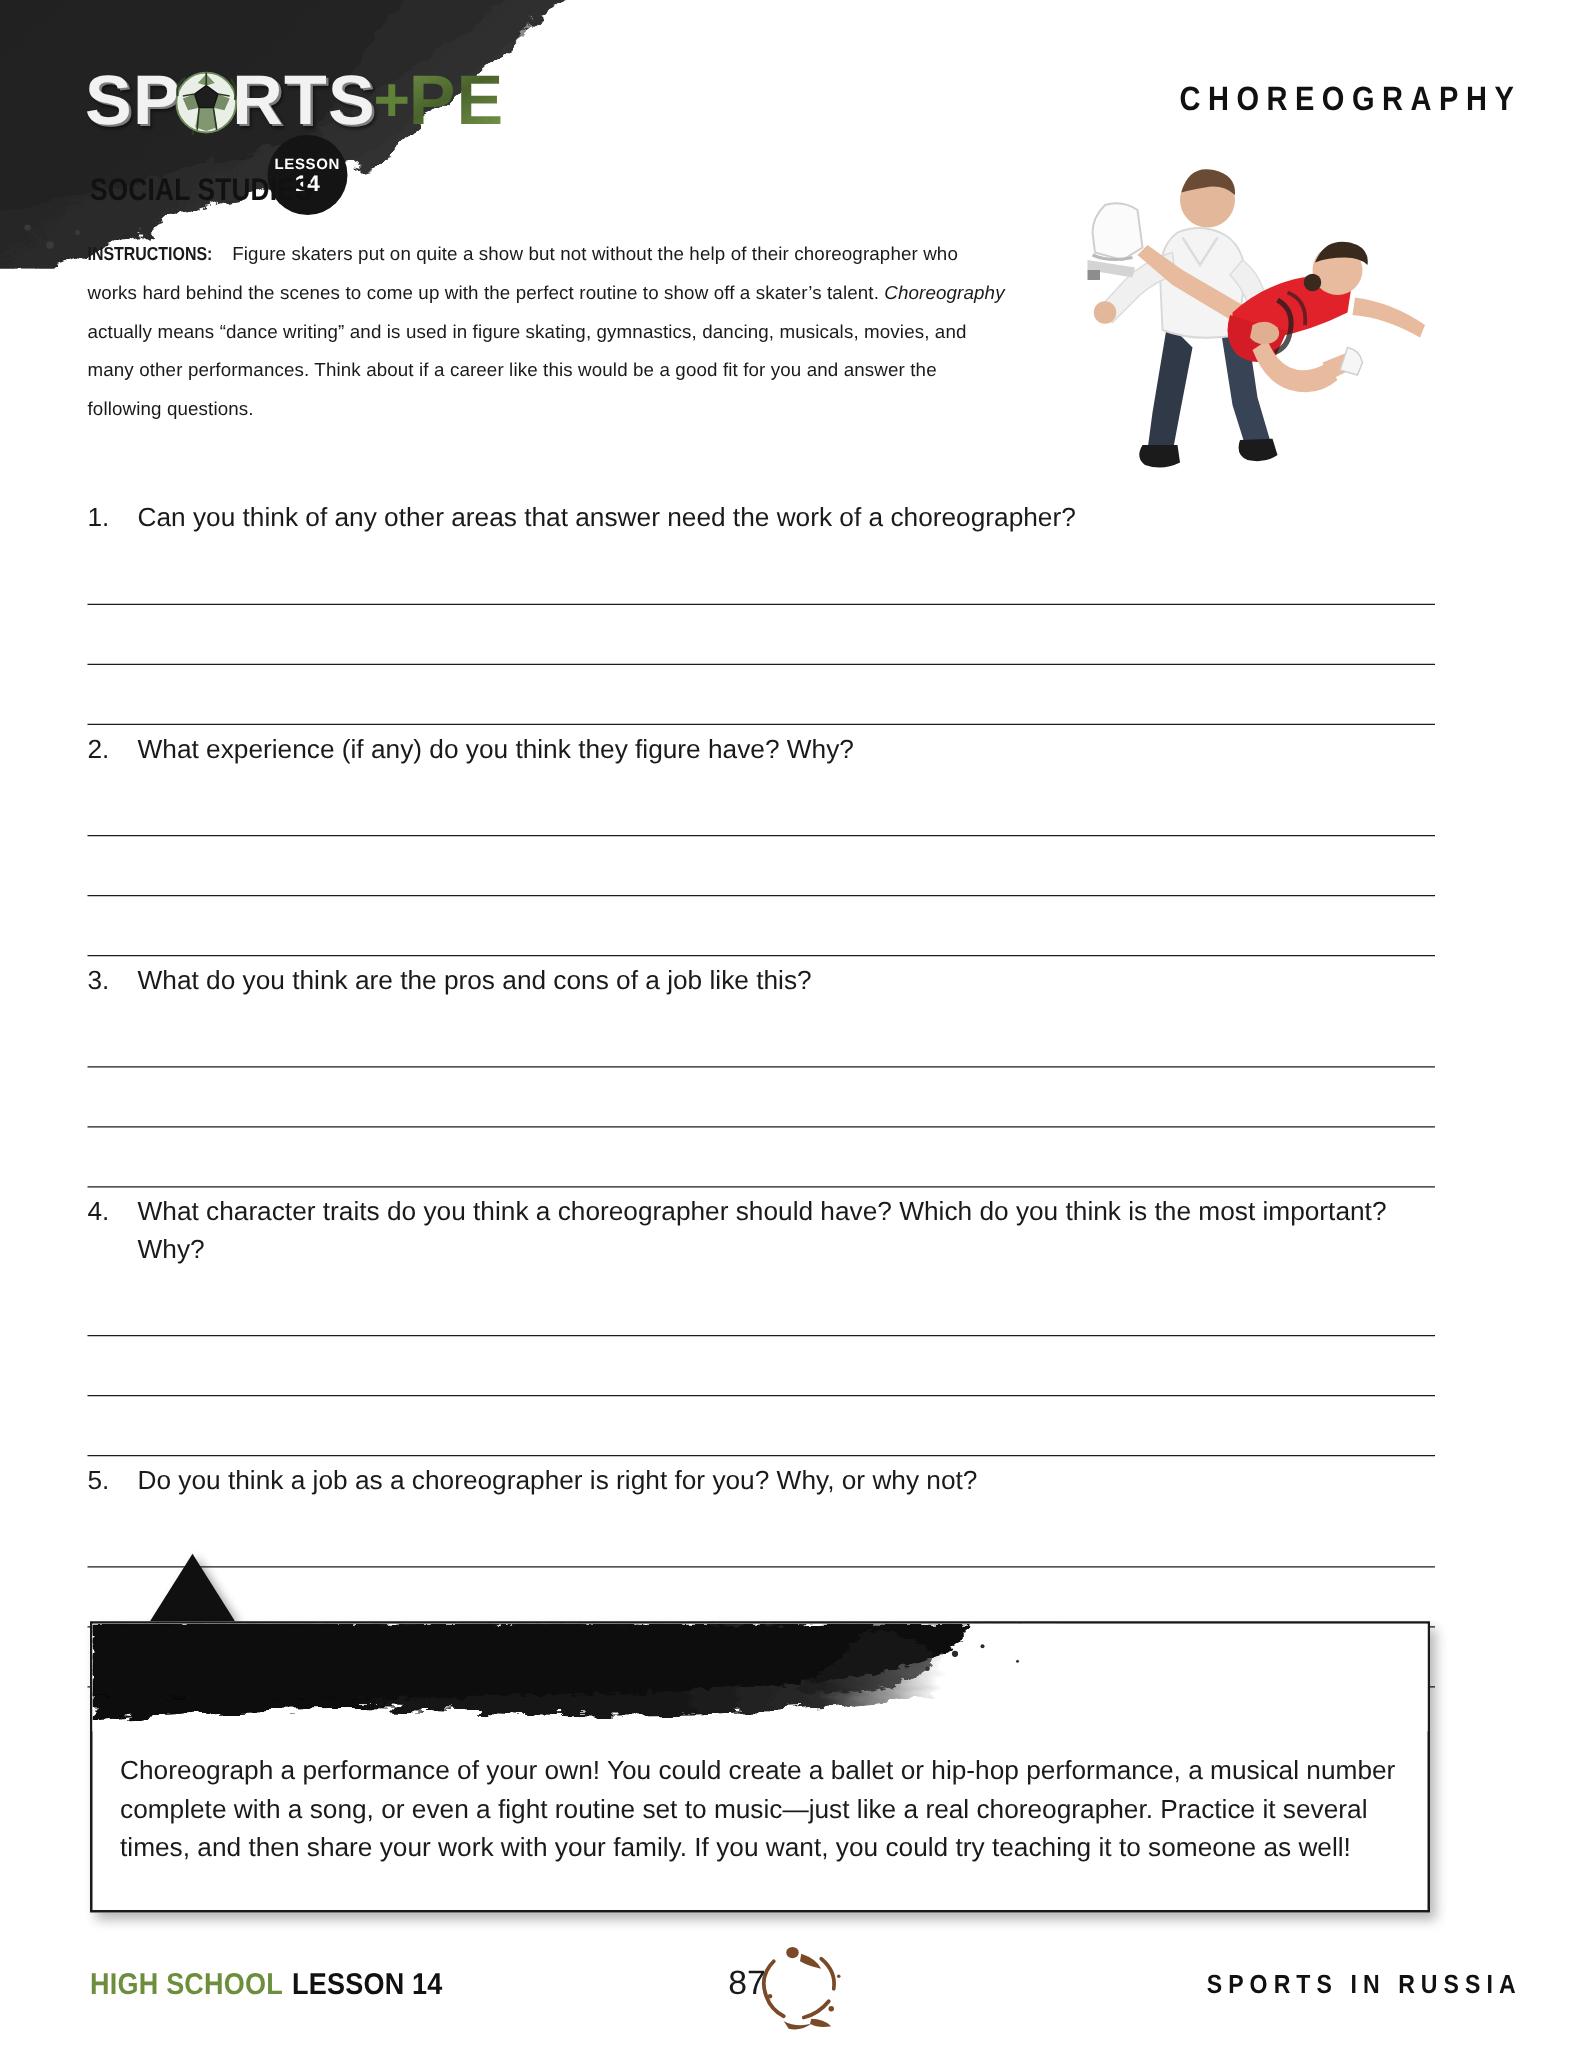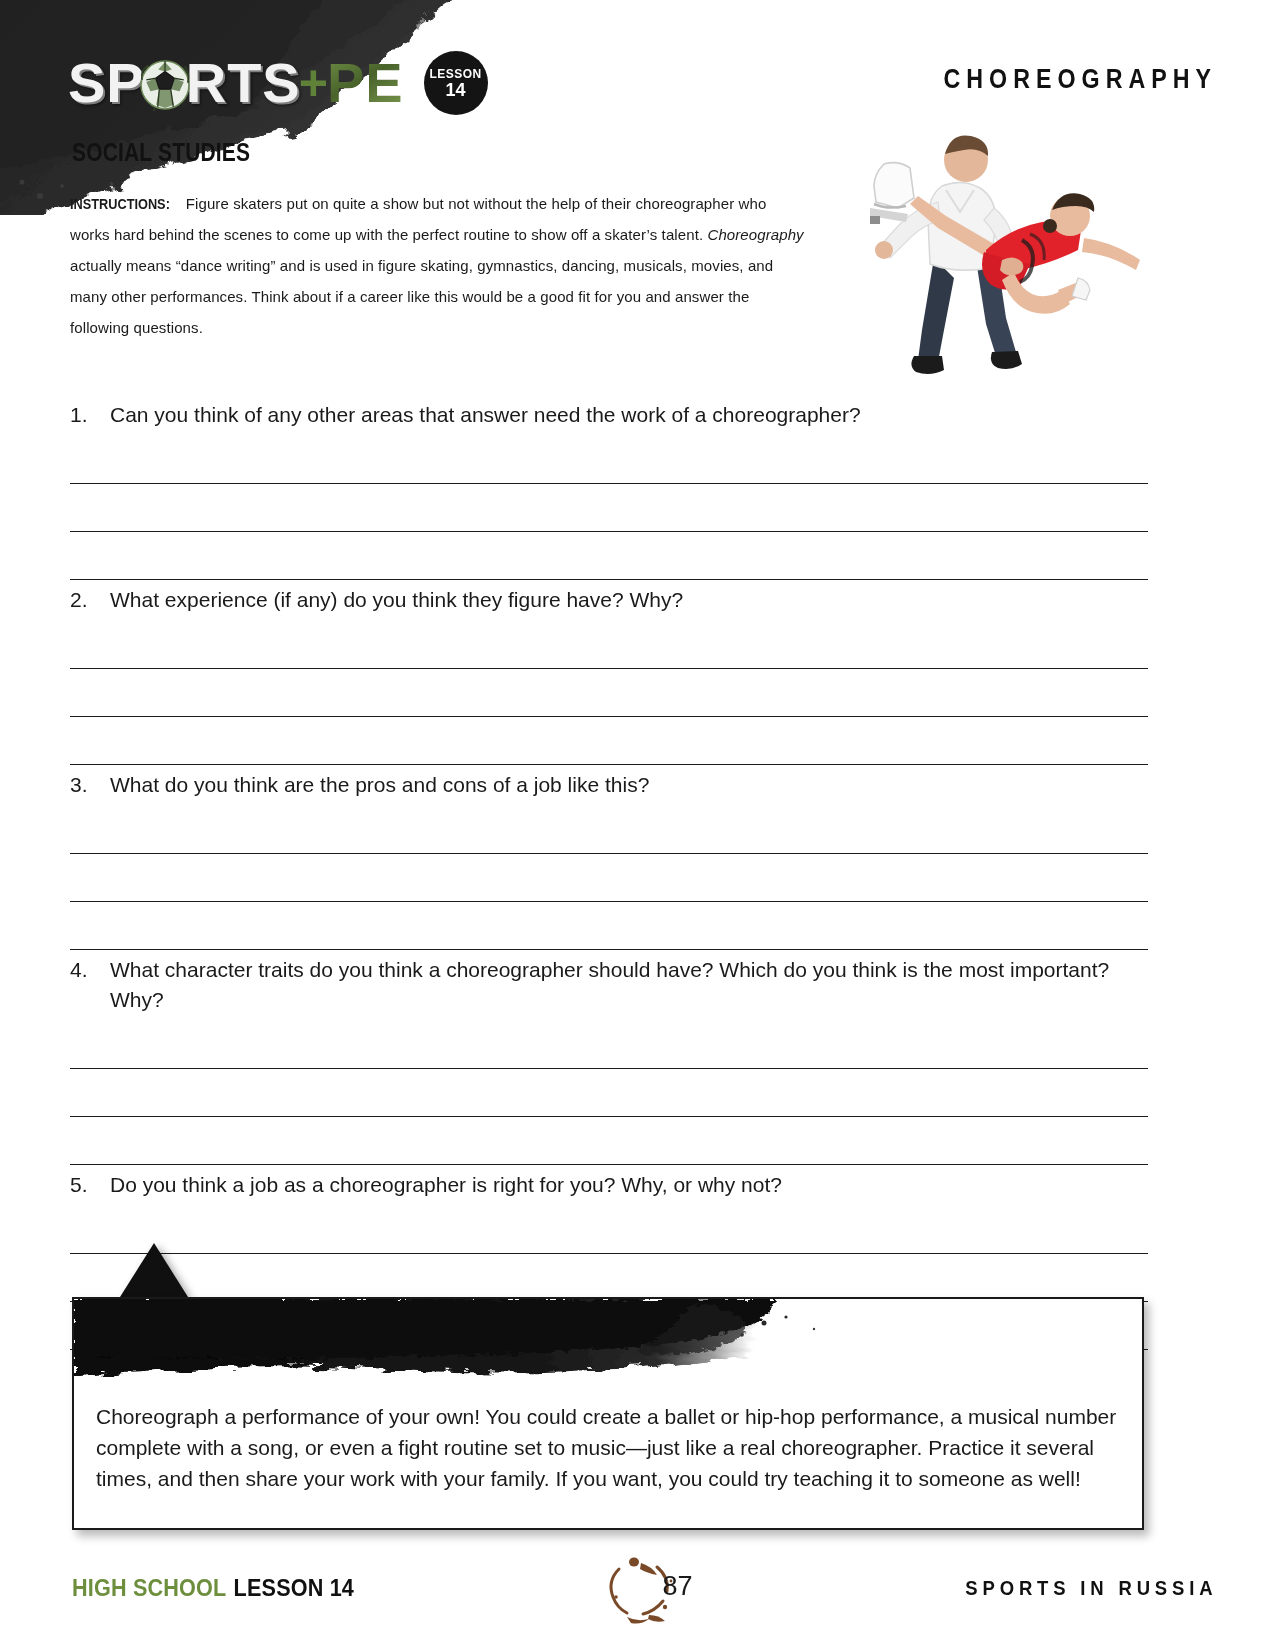--- a/index.html
+++ b/index.html
@@ -26,20 +26,21 @@
   }
 
   
   .logo-block {
     position: absolute;
     top: 52px;
     left: 68px;
     height: 62px;
     display: flex;
     align-items: center;
+    flex-direction: column;
   }
   .logo-text {
     font-family: "Liberation Sans", sans-serif;
     font-weight: bold;
     font-size: 56px;
     letter-spacing: 1px;
     line-height: 1;
     display: flex;
     align-items: center;
   }
@@ -272,23 +273,23 @@
     justify-content: center;
     align-items: flex-start;
   }
   .page-num-inner { position: relative; width: 110px; height: 80px; }
   .page-num-inner svg {
     position: absolute; inset: 0;
     width: 110px; height: 80px;
   }
   .page-num {
     position: absolute;
-    left: 0; right: 0;
+    left: 0; right: 12px;
     top: 26px;
-    text-align: right;
+    text-align: left;
     font-size: 27px;
     color: #1a1a1a;
     font-family: "Liberation Sans", sans-serif;
     z-index: 2;
   }
 </style>
 </head>
 <body>
 
 <div class="grunge-wrap">

